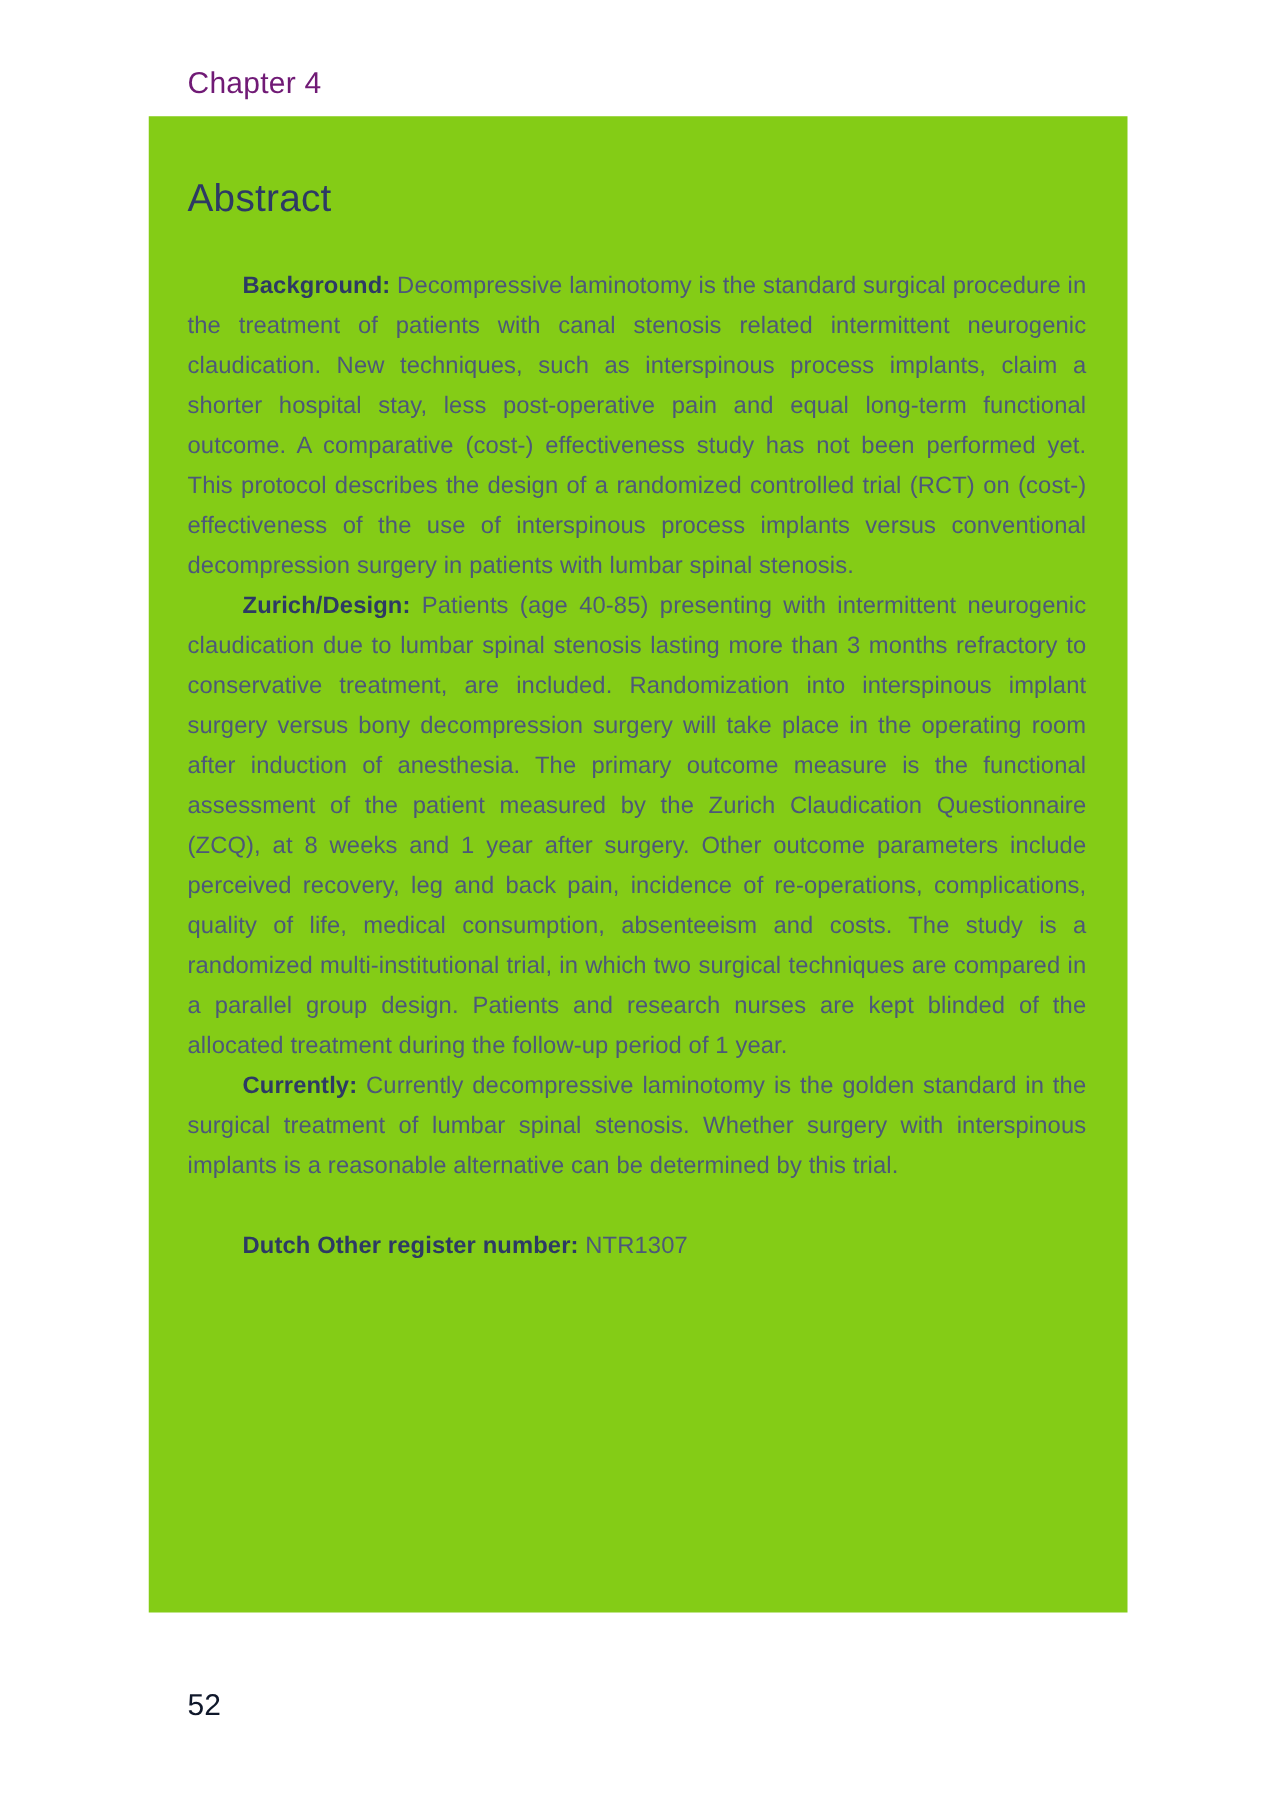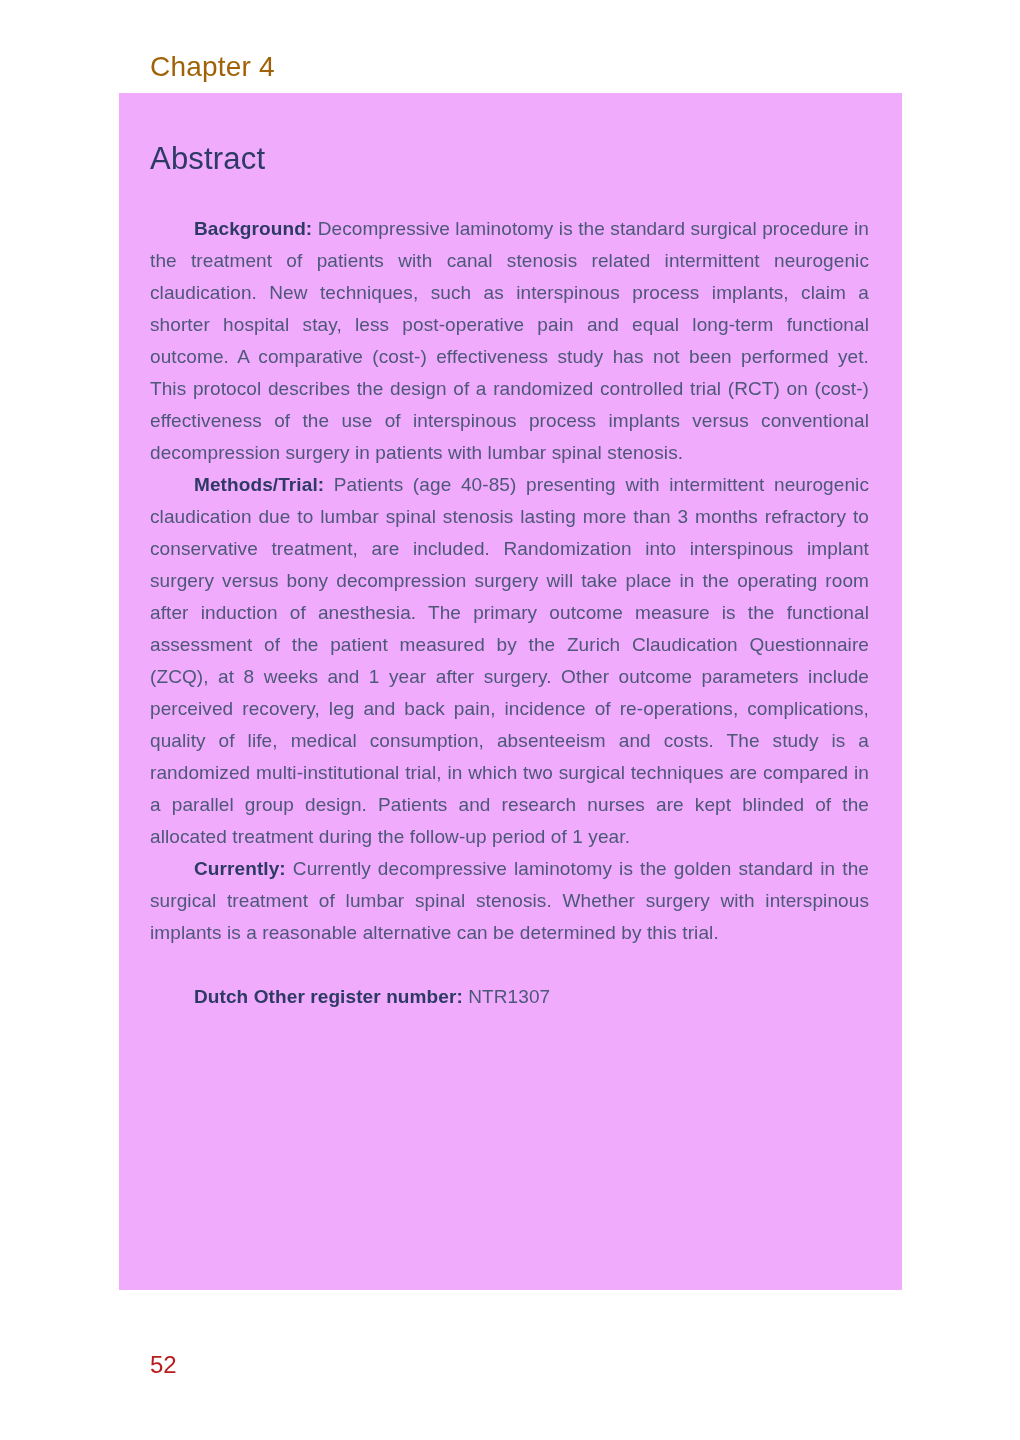--- a/index.html
+++ b/index.html
@@ -12,32 +12,32 @@
     width: 1020px;
     height: 1440px;
     background: #ffffff;
     font-family: "Liberation Sans", sans-serif;
     overflow: hidden;
   }
   .chapter-header {
     position: absolute;
     left: 150px;
     top: 54px;
-    font-size: 28px;
+    font-size: 24px;
     line-height: 26px;
-    color: #a16207;
+    color: #701a75;
     letter-spacing: 0.2px;
   }
   .abstract-box {
     position: absolute;
     left: 119px;
     top: 93px;
     width: 783px;
     height: 1197px;
-    background: #f0abfc;
+    background: #84cc16;
     box-sizing: border-box;
     padding: 46px 33px 40px 31px;
   }
   .abstract-title {
     margin: 0 0 34px 0;
     font-size: 31px;
     line-height: 40px;
     font-weight: normal;
     color: #2d3a64;
     letter-spacing: 0.2px;
@@ -57,41 +57,41 @@
   }
   .register-line {
     margin-top: 32px;
   }
   .page-number {
     position: absolute;
     left: 150px;
     top: 1350px;
     font-size: 24px;
     line-height: 30px;
-    color: #b91c1c;
+    color: #0f172a;
   }
 </style>
 </head>
 <body>
 
 <div class="sheet">
 
   <div class="chapter-header">Chapter 4</div>
 
   <div class="abstract-box">
 
     <h1 class="abstract-title">Abstract</h1>
 
     <p class="abstract-paragraph">
       <span class="section-label">Background:</span>
       <span>Decompressive laminotomy is the standard surgical procedure in the treatment of patients with canal stenosis related intermittent neurogenic claudication. New techniques, such as interspinous process implants, claim a shorter hospital stay, less post-operative pain and equal long-term functional outcome. A comparative (cost-) effectiveness study has not been performed yet. This protocol describes the design of a randomized controlled trial (RCT) on (cost-) effectiveness of the use of interspinous process implants versus conventional decompression surgery in patients with lumbar spinal stenosis.</span>
     </p>
 
     <p class="abstract-paragraph">
-      <span class="section-label">Methods/Trial:</span>
+      <span class="section-label">Zurich/Design:</span>
       <span>Patients (age 40-85) presenting with intermittent neurogenic claudication due to lumbar spinal stenosis lasting more than 3 months refractory to conservative treatment, are included. Randomization into interspinous implant surgery versus bony decompression surgery will take place in the operating room after induction of anesthesia. The primary outcome measure is the functional assessment of the patient measured by the Zurich Claudication Questionnaire (ZCQ), at 8 weeks and 1 year after surgery. Other outcome parameters include perceived recovery, leg and back pain, incidence of re-operations, complications, quality of life, medical consumption, absenteeism and costs. The study is a randomized multi-institutional trial, in which two surgical techniques are compared in a parallel group design. Patients and research nurses are kept blinded of the allocated treatment during the follow-up period of 1 year.</span>
     </p>
 
     <p class="abstract-paragraph">
       <span class="section-label">Currently:</span>
       <span>Currently decompressive laminotomy is the golden standard in the surgical treatment of lumbar spinal stenosis. Whether surgery with interspinous implants is a reasonable alternative can be determined by this trial.</span>
     </p>
 
     <p class="abstract-paragraph register-line">
       <span class="section-label">Dutch Other register number:</span>

